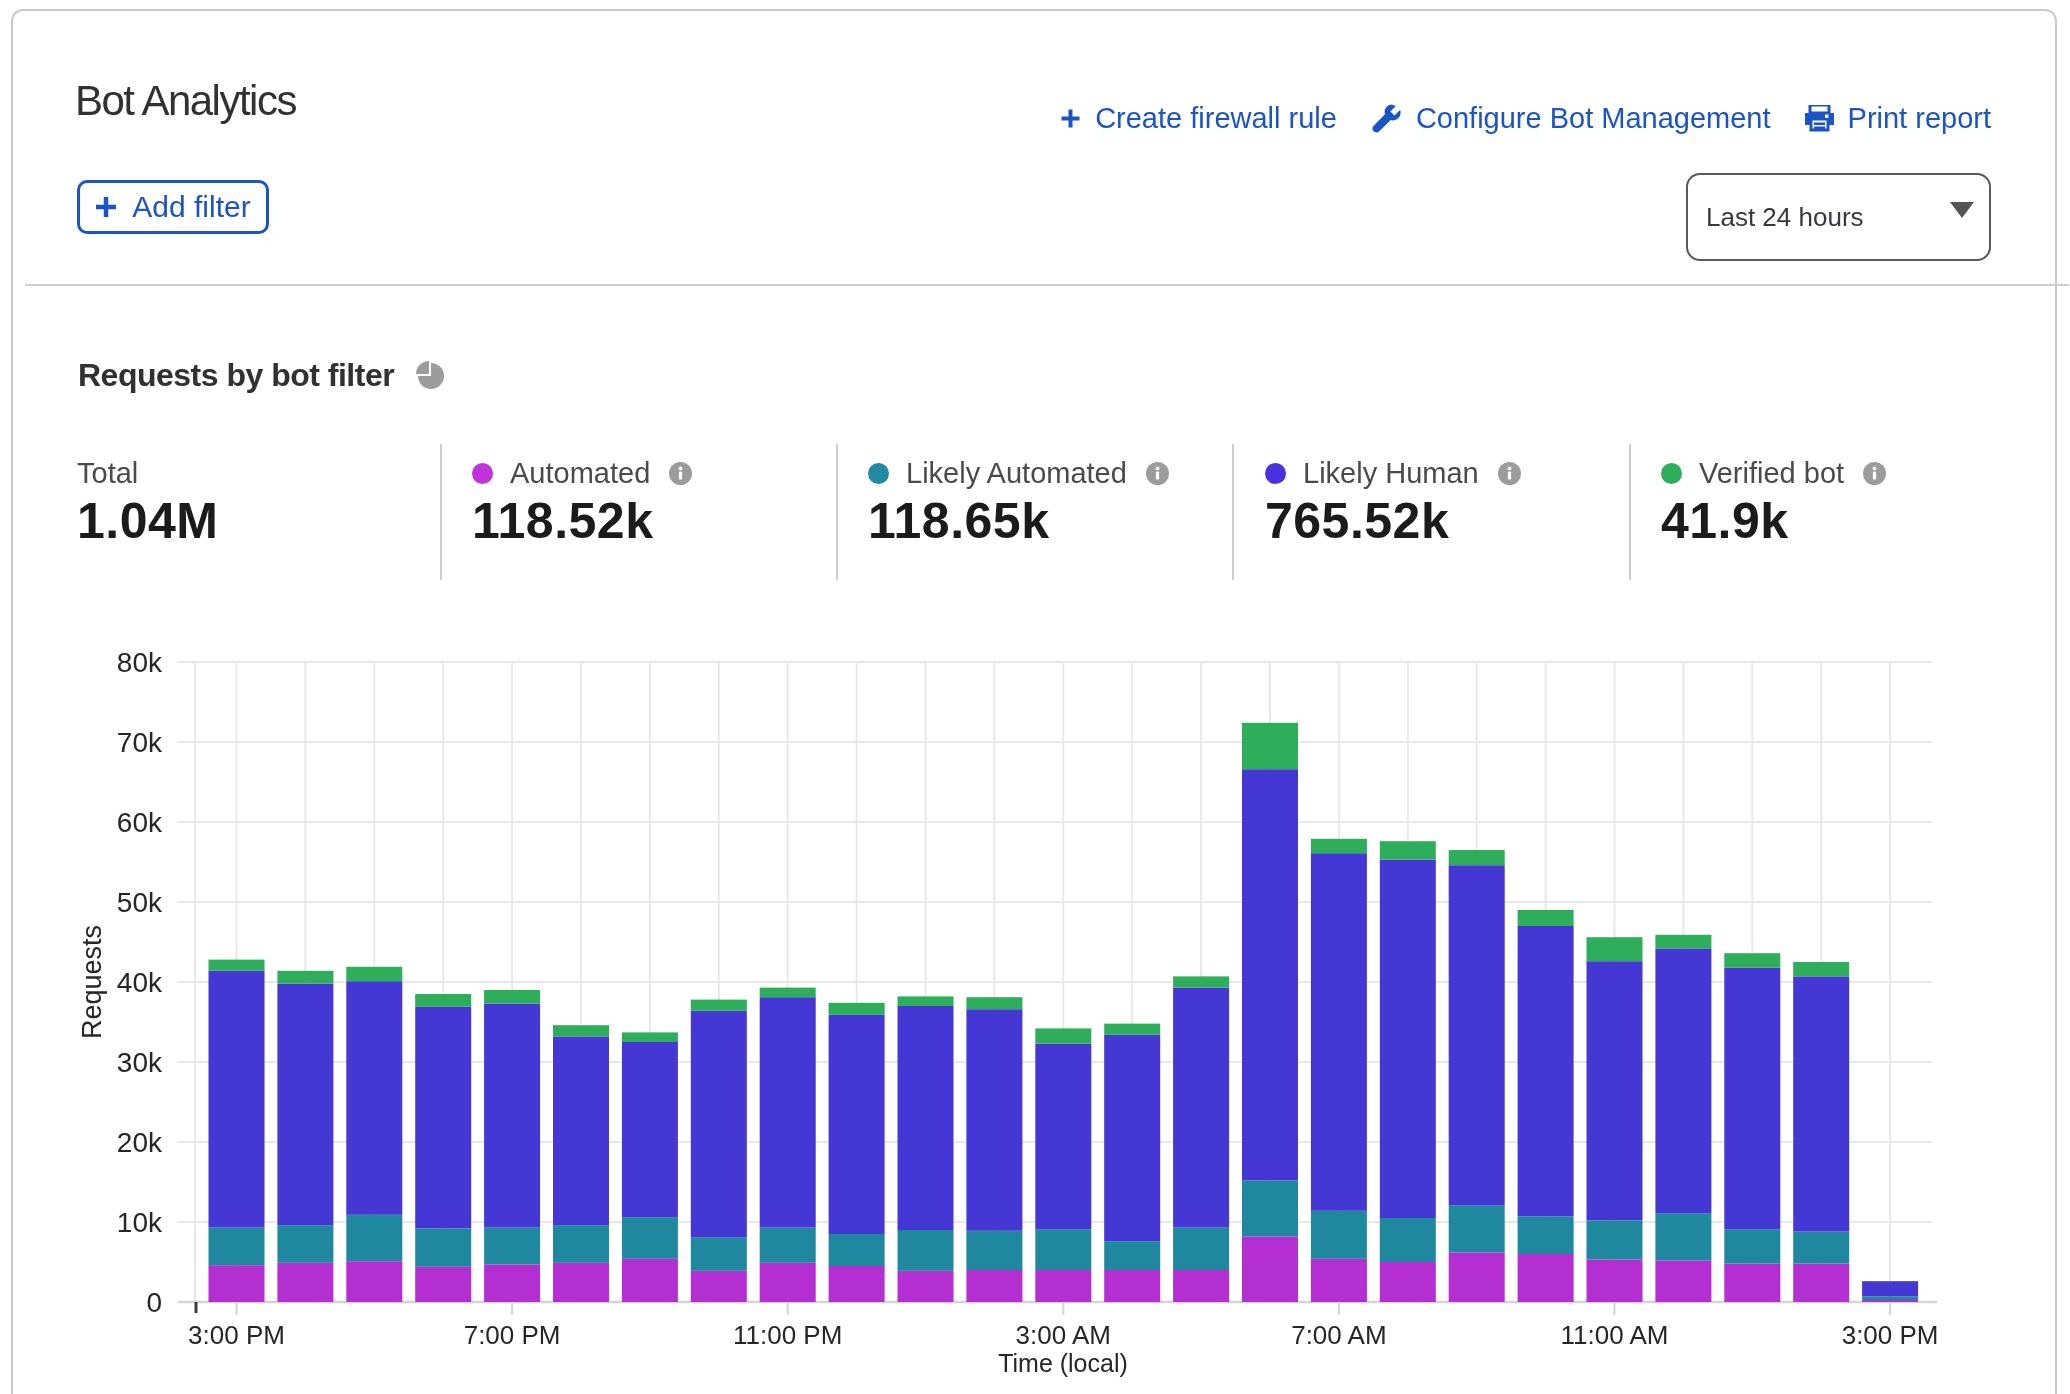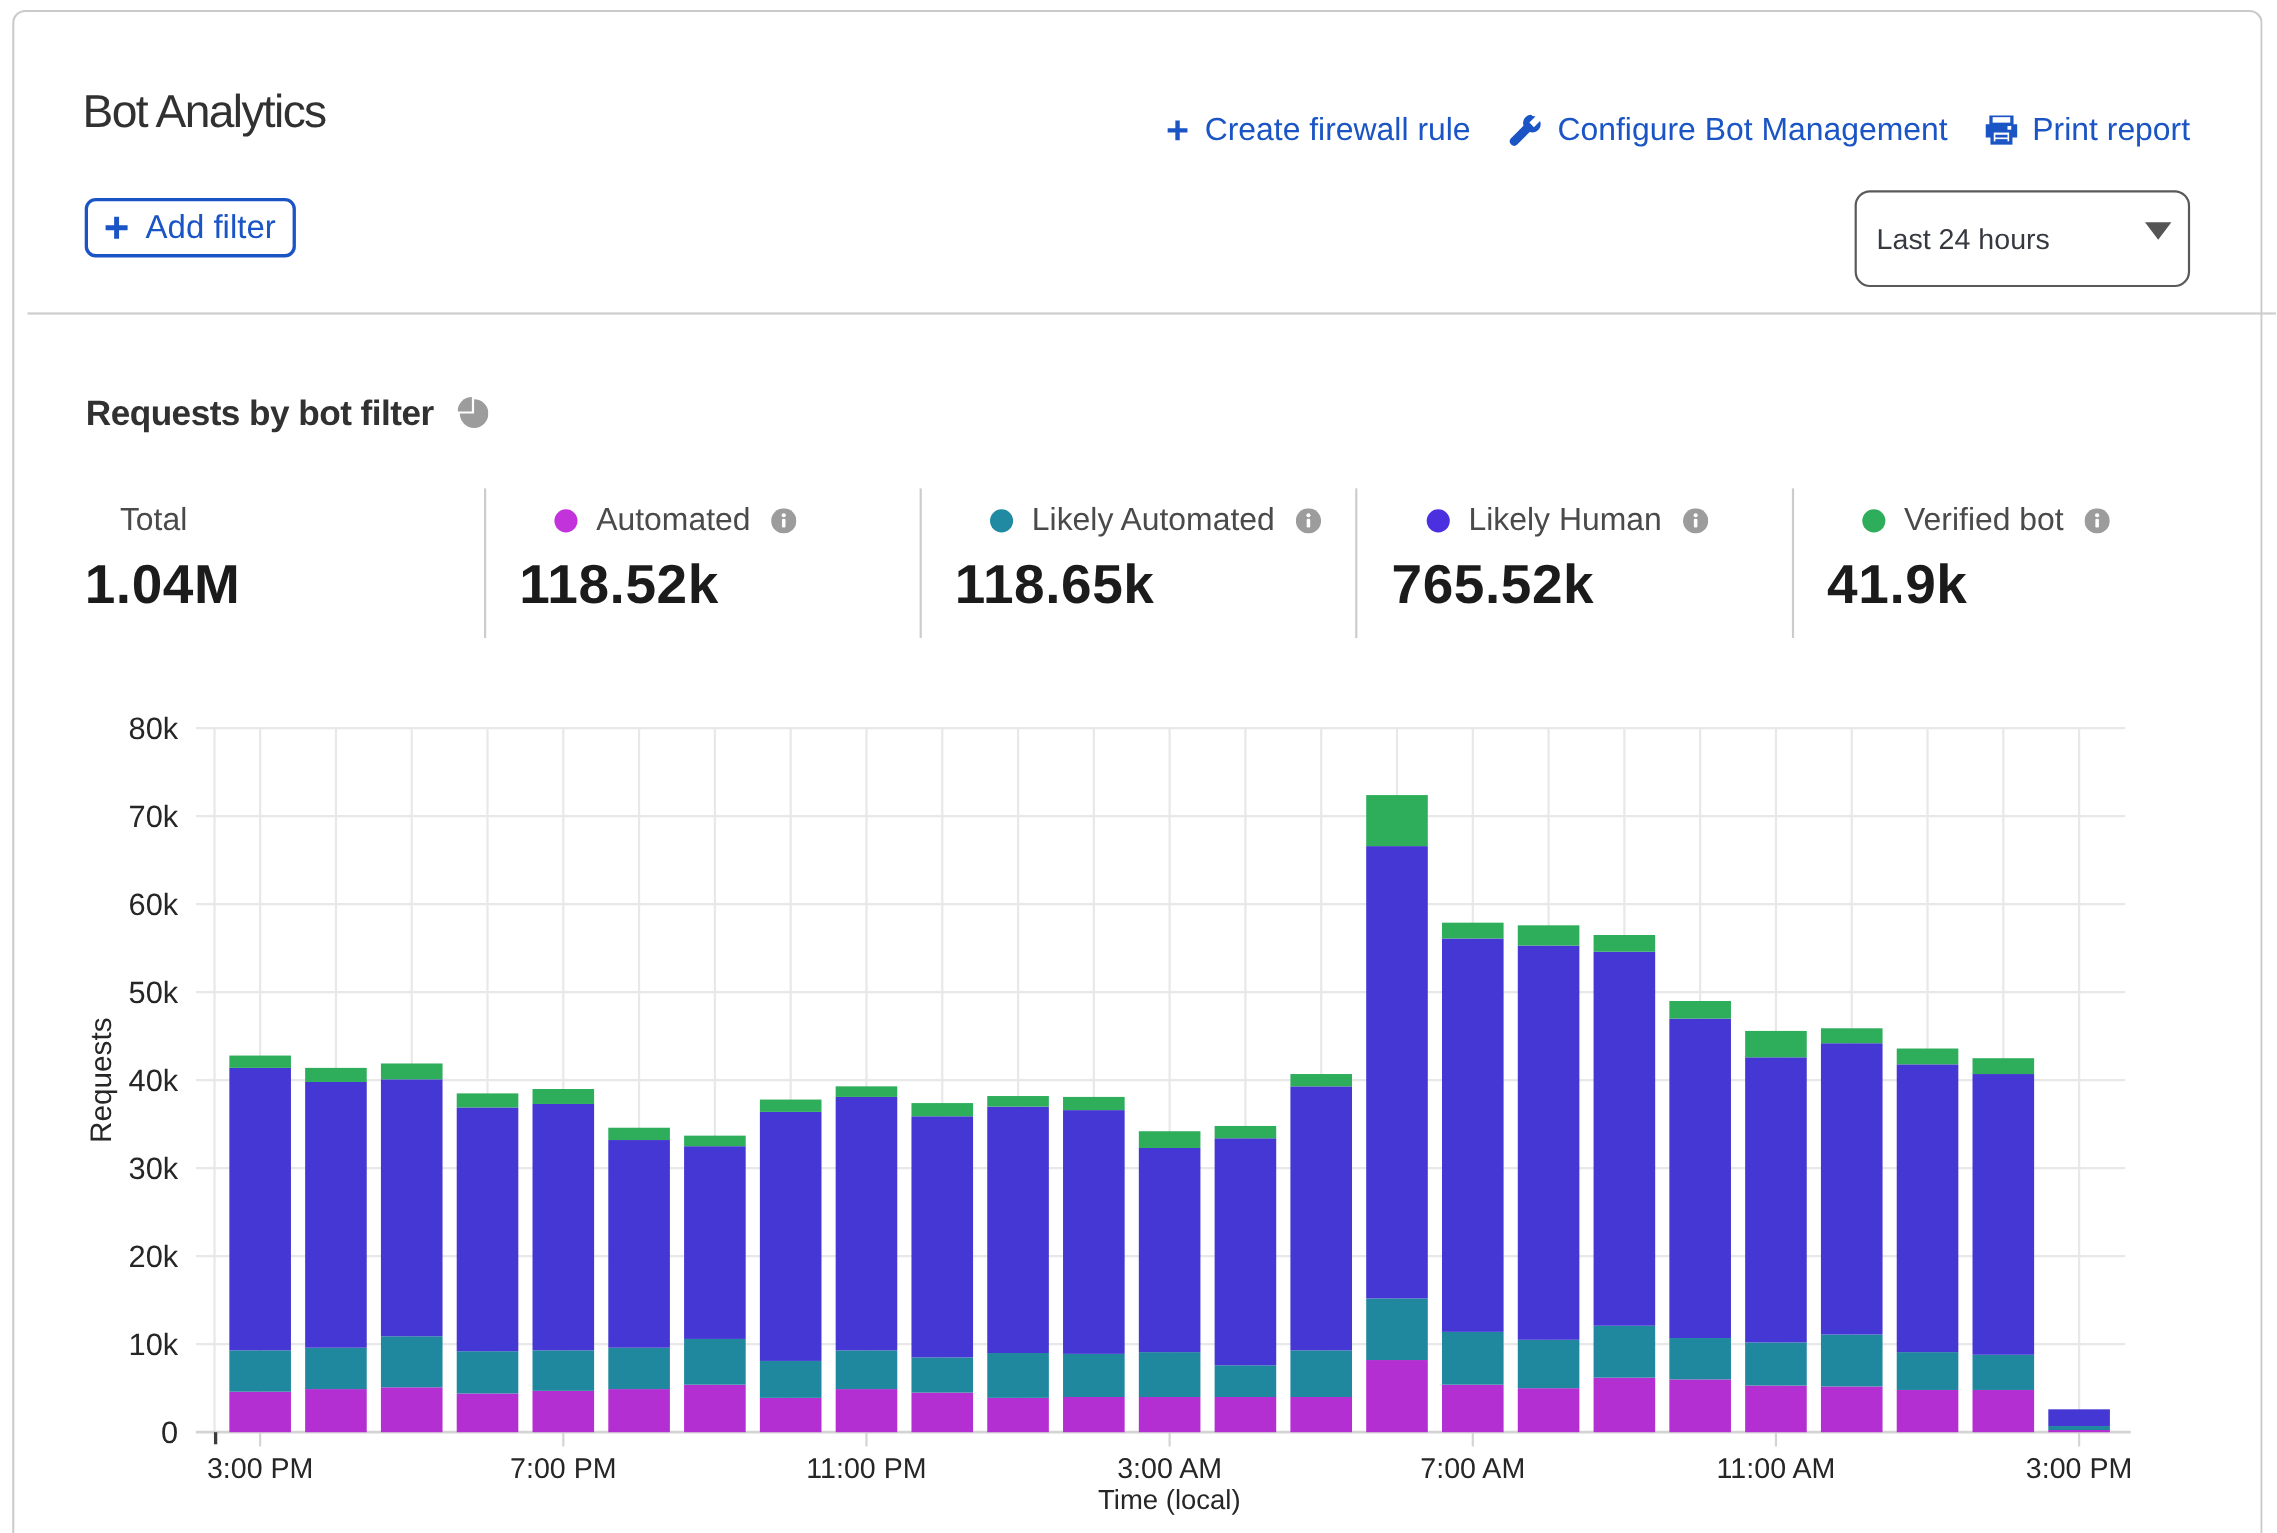--- a/index.html
+++ b/index.html
@@ -19,24 +19,24 @@
   border:2px solid #595959; border-radius:14px; display:flex; align-items:center;
   color:#36393f; font-size:26px; line-height:1; padding-left:18px; }
 .tri { position:absolute; right:15px; top:27px; width:0; height:0;
   border-left:12px solid transparent; border-right:12px solid transparent;
   border-top:16px solid #555; }
 .divider { position:absolute; left:12px; top:273px; width:2044px; height:2px; background:#cecece; }
 h2 { position:absolute; left:65px; top:348px; font-size:32px; font-weight:700; color:#313131;
   letter-spacing:-0.5px; line-height:1; display:flex; align-items:center; gap:22px; }
 .vline { position:absolute; top:433px; width:2px; height:136px; background:#ccc; }
 .stat { position:absolute; top:439px; }
-.slabel { display:flex; align-items:center; font-size:29px; color:#4a4a4a; height:46px; line-height:1;margin-left:32px; }
+.slabel { display:flex; align-items:center; font-size:29px; color:#4a4a4a; height:46px; line-height:1; }
 .dot { width:21px; height:21px; border-radius:50%; margin-right:17px; }
 .info { margin-left:19px; }
-.sval { font-size:50px; font-weight:700; color:#1b1b1b; margin-top:10px; line-height:1; letter-spacing:0.5px; }
+.sval { font-size:50px; font-weight:700; color:#1b1b1b; line-height:1; letter-spacing:0.5px; }
 svg.chart { position:absolute; left:0; top:0; }
 </style>
 </head>
 <body>
 <div class="card">
   <h1>Bot Analytics</h1>
   <div class="links">
     <span class="lnk">
         <svg width="21" height="21" viewBox="0 0 21 21">
           <path d="M10.5 1.5v18M1.5 10.5h18" stroke="#1b54c4" stroke-width="4"></path>

